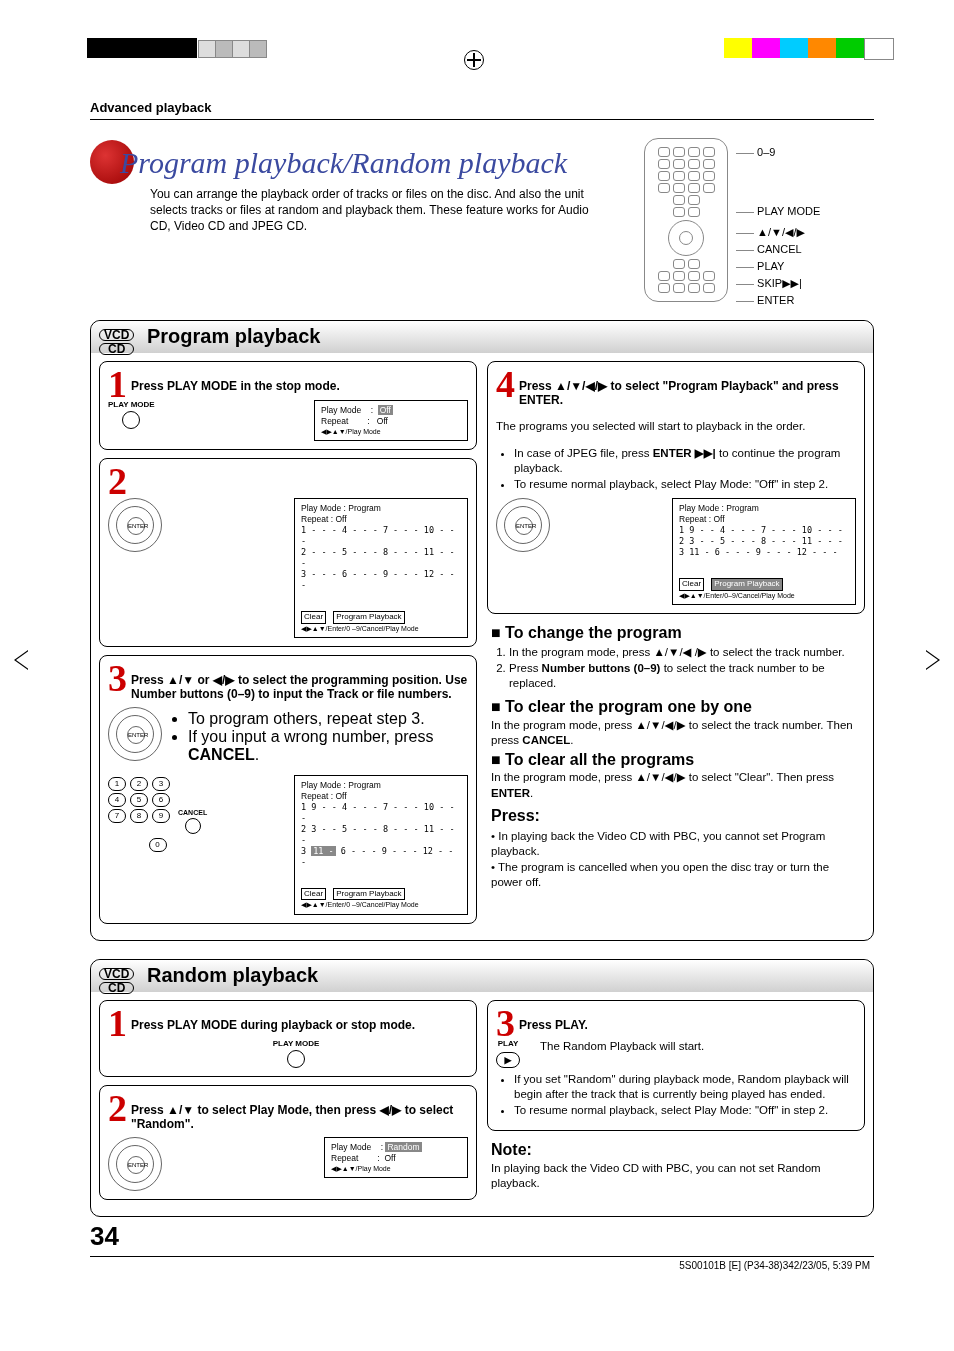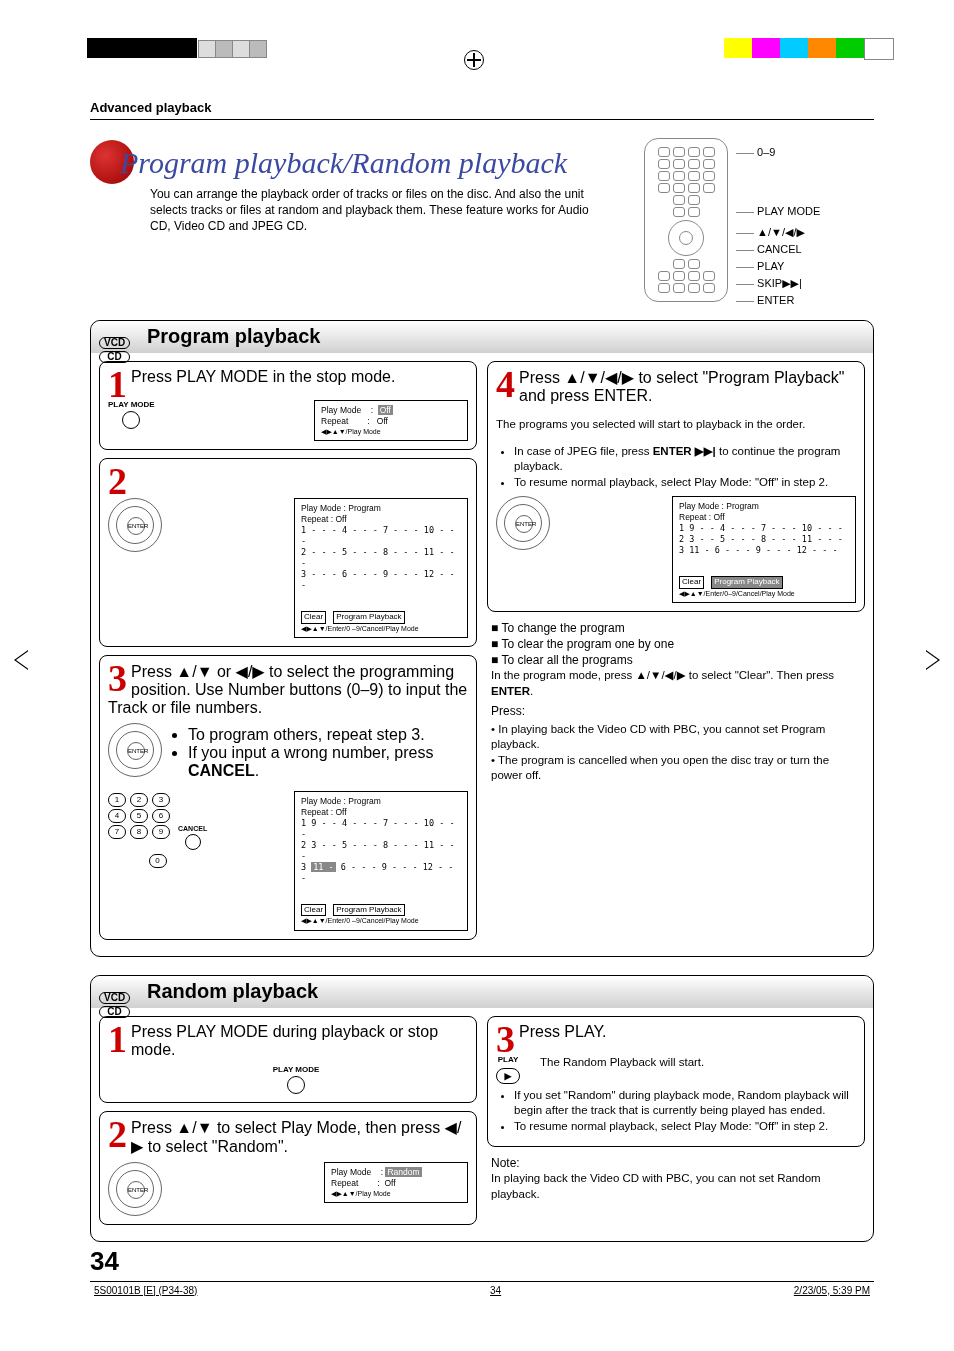--- a/index.html
+++ b/index.html
@@ -96,22 +96,22 @@
     border-radius: 10px;
   }
   .sec-heading {
     background: linear-gradient(#fff, #d0d0d0);
     border-top-left-radius:10px; border-top-right-radius:10px;
     font-size: 20px; font-weight: bold;
     padding: 4px 10px 5px 56px;
     position:relative;
   }
   .sec-heading .badge {
-    position:absolute; left:8px; top:16px;
-    font-size:10px; font-weight:bold;
+    position:absolute; left:8px; top:8px;
+    font-size:12px; font-weight:bold;
     line-height:10px;
   }
   .sec-heading .badge span{
     display:block; border:1px solid #000; border-radius:10px; padding:0 4px; margin-bottom:2px;
     text-align:center;
   }
   .sec-body { padding: 8px; }
   .two-col { display:flex; gap:10px; }
   .col { flex:1; }
 
@@ -120,21 +120,21 @@
     padding:6px 8px 8px 8px;
     margin-bottom:8px;
     position:relative;
   }
   .step-num {
     font-family:"Times New Roman",serif;
     font-size:38px; font-weight:bold; color:#c00;
     float:left; line-height:0.85;
     margin-right:4px;
   }
-  .step-text { font-size:16px; font-weight:normal; }
+  .step-text { font-size:12px; font-weight:bold;margin-top:11px; }
   .step-body { clear:both; font-size:11px; margin-top:6px;}
   .step-body ul { margin:3px 0 3px 16px; padding:0;}
 
   .icon-wrap { display:flex; align-items:flex-start; gap:10px; margin-top:6px;}
   .playmode-icon { text-align:center; font-size:8px; font-weight:bold;}
   .playmode-icon .pcircle { width:16px;height:16px;border:1.5px solid #000;border-radius:50%; margin:2px auto 0;}
 
   .osd {
     border:1px solid #000; font-size:8.5px; padding:4px 6px; line-height:1.3;
     font-family: Arial, sans-serif;
@@ -151,27 +151,27 @@
   .dpad-icon .ring { position:absolute; inset:0; border:1px solid #666; border-radius:50%;}
   .dpad-icon .ring2 { position:absolute; inset:8px; border:1px solid #666; border-radius:50%;}
   .dpad-icon .center { position:absolute; left:19px; top:19px; width:16px;height:16px;border:1px solid #666;border-radius:50%; font-size:6px; text-align:center; line-height:16px;}
 
   .numpad { font-size:10px; }
   .numpad .nrow { display:flex; gap:4px; margin:2px 0;}
   .numpad .nbtn { width:16px;height:12px;border:1px solid #000;border-radius:7px; font-size:8px; text-align:center; line-height:12px;}
   .numpad .cancel-label { font-size:7px; font-weight:bold; text-align:center;}
   .numpad .ccircle { width:14px;height:14px;border:1.5px solid #000;border-radius:50%; margin:2px auto;}
 
-  .subhead { font-size:12px; font-weight:normal; }
+  .subhead { font-size:16px; font-weight:bold; }
   .plain { font-size:11.5px; line-height:1.35;}
   .plain ul, .plain ol { margin:2px 0 4px 18px; padding:0;}
   .plain .bullet-sq::before { content:"■ "; }
 
   .page-num { font-size:26px; font-weight:bold; margin-top:4px;}
-  .footer-line { border-top:1px solid #000; margin-top:4px; font-size:10px; display:flex; justify-content:space-between; padding:3px 4px 0;text-decoration:underline;}
+  .footer-line { border-top:1px solid #000; margin-top:4px; font-size:10px; display:flex; justify-content:flex-end; padding:3px 4px 0;}
   .side-arrow { position:absolute; width:0;height:0; border-top:10px solid transparent;border-bottom:10px solid transparent;}
   .side-arrow.left { left:14px; top:650px; border-right:14px solid #000;}
   .side-arrow.left::after{content:"";position:absolute;left:2px;top:-10px;border-top:10px solid transparent;border-bottom:10px solid transparent;border-right:14px solid #fff;}
   .side-arrow.right { right:14px; top:650px; border-left:14px solid #000;}
   .side-arrow.right::after{content:"";position:absolute;right:2px;top:-10px;border-top:10px solid transparent;border-bottom:10px solid transparent;border-left:14px solid #fff;}
 
   .bottom-mark { text-align:center; }
   .bottom-mark .center-mark { position:relative; display:inline-block; left:auto; top:auto;}
 </style>
 </head>
@@ -410,21 +410,26 @@
                   <div class="dotrow">3 11 -   6 - - -   9 - - -   12 - - -</div>
                   <div><span class="btnlabel">Clear</span>&nbsp;&nbsp;&nbsp;<span class="progbtn">Program Playback</span></div>
                   <div class="footer">◀▶▲▼/Enter/0–9/Cancel/Play Mode</div>
                 </div>
               </div>
             </div>
           </div>
 
           <div class="plain" style="padding:0 4px;">
             <div class="subhead bullet-sq">To change the program</div>
+            <ol>
+              <li>In the program mode, press ▲/▼/◀ /▶ to select the track number.</li>
+              <li><span>Press </span><b>Number buttons (0–9)</b><span> to select the track number to be replaced.</span></li>
+            </ol>
             <div class="subhead bullet-sq">To clear the program one by one</div>
+            <div>In the program mode, press ▲/▼/◀/▶ to select the track number. Then press <b>CANCEL</b>.</div>
             <div class="subhead bullet-sq">To clear all the programs</div>
             <div>In the program mode, press ▲/▼/◀/▶ to select "Clear". Then press <b>ENTER</b>.</div>
             <div class="subhead" style="margin-top:4px;">Press:</div>
             <ul style="list-style:none; margin-left:0;">
               <li>• <span>In playing back the Video CD with PBC, you cannot set Program playback.</span></li>
               <li>• <span>The program is cancelled when you open the disc tray or turn the power off.</span></li>
             </ul>
           </div>
         </div>
       </div>

